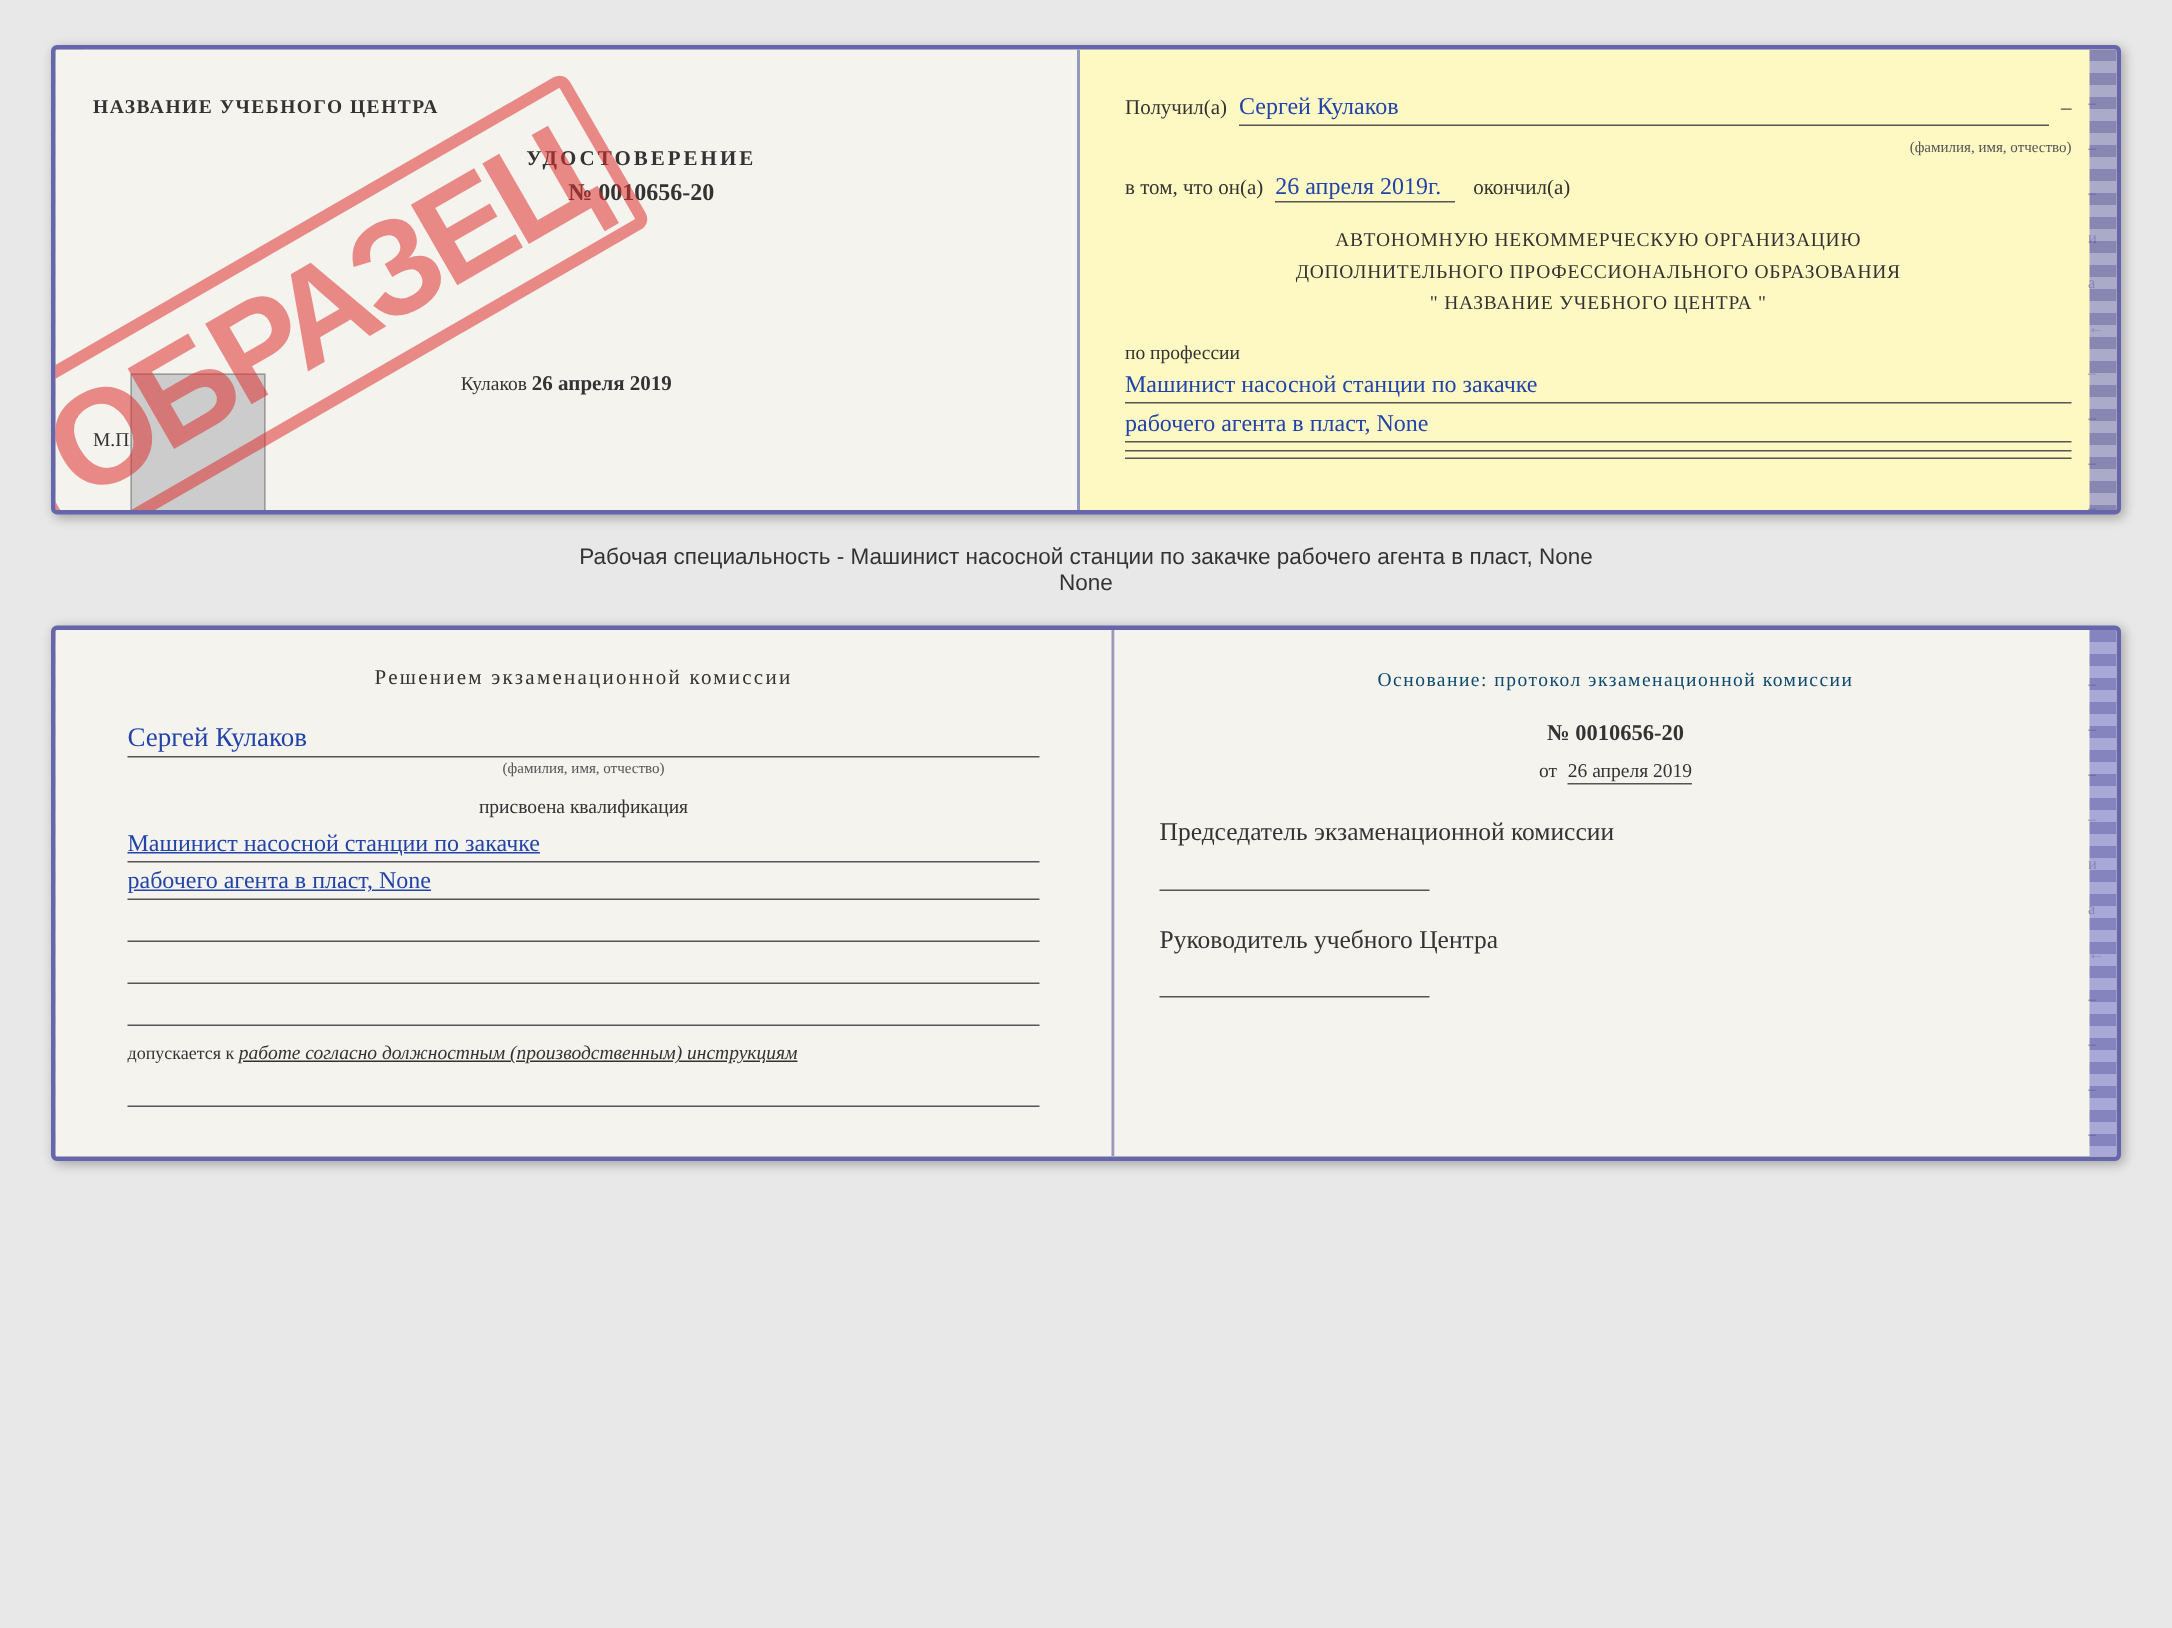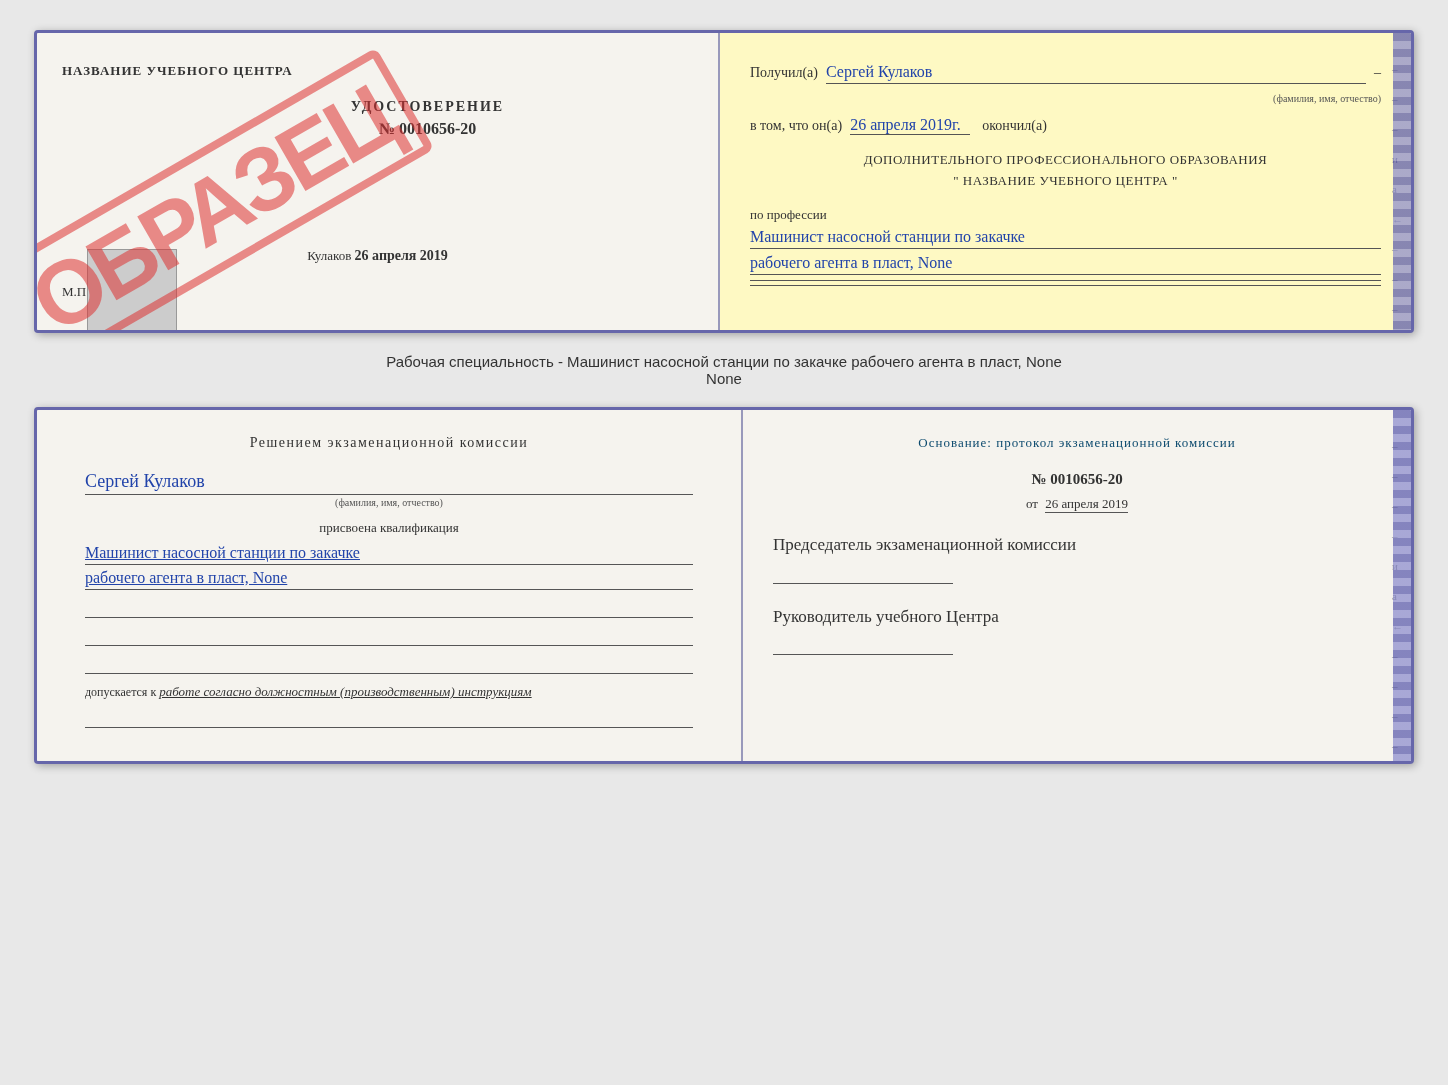--- a/index.html
+++ b/index.html
@@ -387,20 +387,21 @@
       <span class="small-label">(фамилия, имя, отчество)</span>
     </div>
 
     <div class="right-line">
       <span style="margin-right:8px;">в том, что он(а)</span>
       <span class="handwritten underline-field" style="margin-right:12px;">26 апреля 2019г.</span>
       <span>окончил(а)</span>
     </div>
 
     <div class="right-block-text">
+      <div>АВТОНОМНУЮ НЕКОММЕРЧЕСКУЮ ОРГАНИЗАЦИЮ</div>
       <div>ДОПОЛНИТЕЛЬНОГО ПРОФЕССИОНАЛЬНОГО ОБРАЗОВАНИЯ</div>
       <div>"  НАЗВАНИЕ УЧЕБНОГО ЦЕНТРА  "</div>
     </div>
 
     <div class="profession-label">по профессии</div>
     <span class="profession-handwritten">Машинист насосной станции по закачке</span>
     <span class="profession-handwritten">рабочего агента в пласт, None</span>
     <div style="border-bottom:1px solid #555; margin: 4px 0;"></div>
     <div style="border-bottom:1px solid #555; margin: 4px 0;"></div>
 

